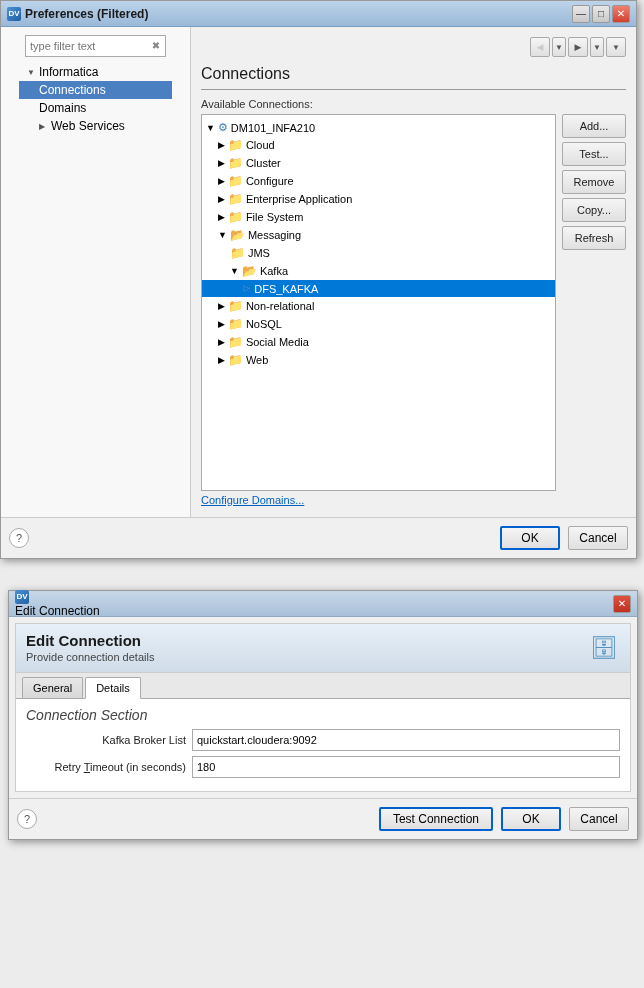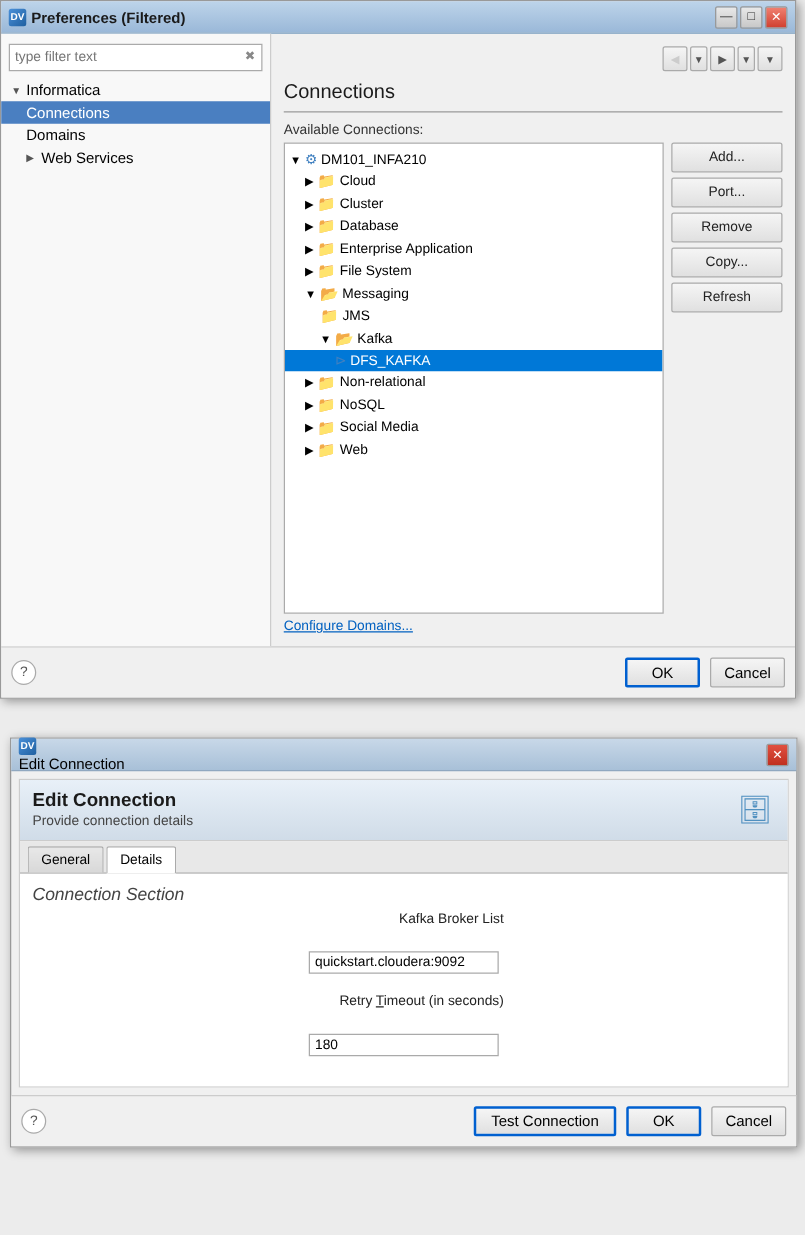--- a/index.html
+++ b/index.html
@@ -61,24 +61,24 @@
     }
     .titlebar-btn.close { background: linear-gradient(to bottom, #f08070, #d04030); color: white; }
 
     .dialog-content {
       display: flex;
       height: 490px;
     }
 
     
     .left-panel {
-      width: 216px;
+      width: 190px;
       border-right: 1px solid #ccc;
       background: #f8f8f8;
-      padding: 4px 0;
+      padding: 4px 18px;
     }
     .filter-box {
       margin: 4px 6px 6px 6px;
       position: relative;
     }
     .filter-input {
       width: 100%;
       height: 22px;
       border: 1px solid #aaa;
       padding: 2px 20px 2px 4px;
@@ -145,21 +145,21 @@
       overflow-y: auto;
       padding: 4px 0;
       min-height: 0;
     }
     .conn-buttons {
       display: flex;
       flex-direction: column;
       gap: 4px;
     }
     .conn-btn {
-      width: 89px;
+      width: 64px;
       height: 24px;
       background: linear-gradient(to bottom, #f5f5f5, #e0e0e0);
       border: 1px solid #aaa;
       border-radius: 2px;
       cursor: pointer;
       font-size: 11px;
       color: #222;
       text-align: center;
     }
 
@@ -340,23 +340,22 @@
     }
     .conn-section-label {
       font-size: 14px;
       font-style: italic;
       color: #444;
       margin-bottom: 6px;
     }
     .form-row {
       display: flex;
       align-items: center;
-      margin-bottom: 16px;
-      gap: 20px;
-      flex-direction: column;
+      margin-bottom: 5px;
+      gap: 6px;
     }
     .form-label {
       width: 160px;
       font-size: 11px;
       color: #222;
       text-align: right;
       flex-shrink: 0;
     }
     .form-label .underline { text-decoration: underline; }
     .form-input {
@@ -469,21 +468,21 @@
 
           <div class="conn-tree-item conn-indent-1">
             <span style="font-size:9px;">▶</span>
             <span class="folder-sm">📁</span>
             <span>Cluster</span>
           </div>
 
           <div class="conn-tree-item conn-indent-1">
             <span style="font-size:9px;">▶</span>
             <span class="folder-sm">📁</span>
-            <span>Database</span>
+            <span>Configure</span>
           </div>
 
           <div class="conn-tree-item conn-indent-1">
             <span style="font-size:9px;">▶</span>
             <span class="folder-sm">📁</span>
             <span>Enterprise Application</span>
           </div>
 
           <div class="conn-tree-item conn-indent-1">
             <span style="font-size:9px;">▶</span>
@@ -533,21 +532,21 @@
 
           <div class="conn-tree-item conn-indent-1">
             <span style="font-size:9px;">▶</span>
             <span class="folder-sm">📁</span>
             <span>Web</span>
           </div>
         </div>
 
         <div class="conn-buttons">
           <button class="conn-btn">Add...</button>
-          <button class="conn-btn">Port...</button>
+          <button class="conn-btn">Test...</button>
           <button class="conn-btn">Remove</button>
           <button class="conn-btn">Copy...</button>
           <button class="conn-btn">Refresh</button>
         </div>
       </div>
 
       <div style="margin-top: 2px;">
         <span class="configure-link">Configure Domains...</span>
       </div>
     </div>

